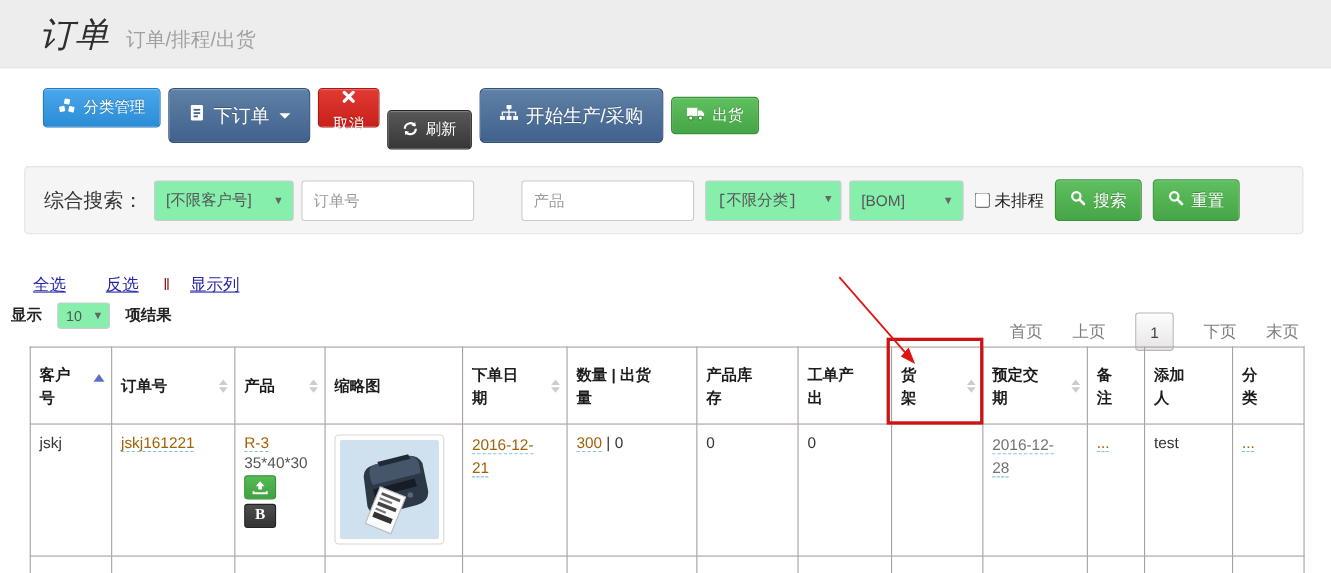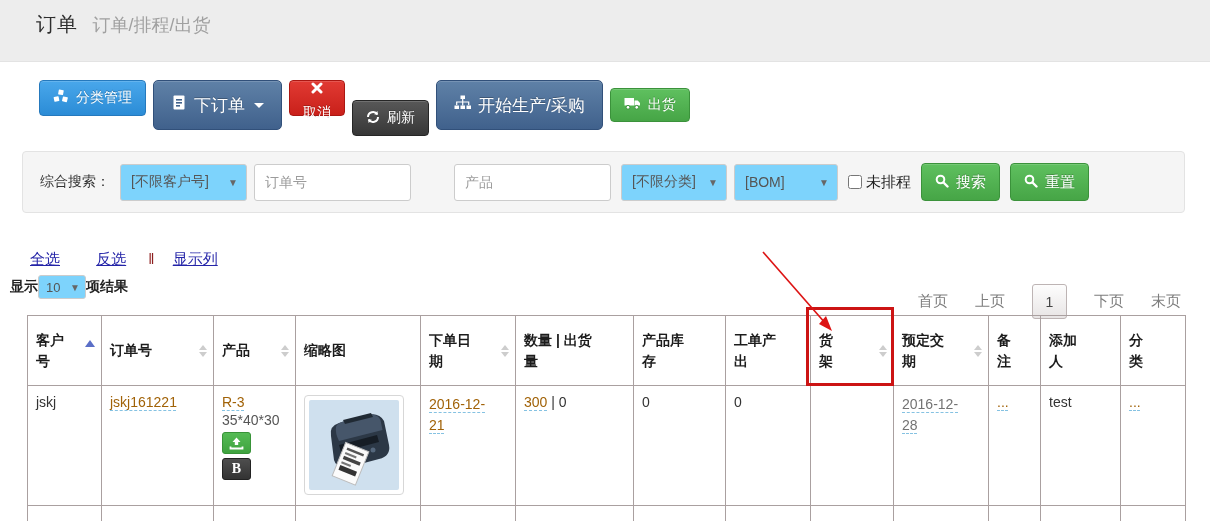--- a/index.html
+++ b/index.html
@@ -2,54 +2,54 @@
 <html><head>
 <meta charset="utf-8">
 <style>
   * { box-sizing: border-box; margin: 0; padding: 0; }
   html,body { width:1210px; height:521px; }
   body { font-family:"Liberation Sans","DejaVu Sans",sans-serif; background:#fff; overflow:hidden; }
   .page { position:relative; width:1210px; height:521px; overflow:hidden; }
 
   
   .page-header { position:absolute; left:0; top:0; width:1210px; height:62px; background:#ededed; border-bottom:1px solid #e3e3e3; padding:11px 0 0 36px; }
-  .page-header h1 { display:inline; font-size:20px; font-weight:500; color:#2e2e2e; letter-spacing:1px; }
+  .page-header h1 { display:inline; font-size:31px; font-weight:500; color:#2e2e2e; letter-spacing:1px;font-style:italic; }
   .page-header .subtitle { display:inline; margin-left:10px; font-size:18px; color:#a0a0a0; }
 
   
   .toolbar { position:absolute; left:39px; top:80px; display:flex; align-items:flex-start; gap:7px; }
   .btn { display:inline-flex; align-items:center; gap:7px; border-radius:4px; color:#fff; font-size:14px; cursor:pointer; border:1px solid transparent; padding:0 13px; height:36px; text-shadow:0 -1px 0 rgba(0,0,0,.25); box-shadow:inset 0 1px 0 rgba(255,255,255,.15); }
   .btn-lg { height:50px; font-size:17px; border-radius:5px; padding:0 17px; }
   .btn-steel { background:linear-gradient(#5f81a7,#40618c); border-color:#31507a; }
   .btn-blue  { background:linear-gradient(#49a7eb,#2b8cd6); border-color:#2579bd; }
   .btn-red   { background:linear-gradient(#e13a33,#c9201a); border-color:#ab1712;flex-direction:column; }
   .btn-dark  { background:linear-gradient(#585858,#373737); border-color:#262626;margin-top:20px; }
   .btn-green { background:linear-gradient(#5fc05f,#46a546); border-color:#3b923b; }
   .btn .caret { width:0; height:0; border-left:5px solid transparent; border-right:5px solid transparent; border-top:5px solid #fff; margin-left:2px; }
   .btn svg { flex:none; }
   .mt8 { margin-top:8px; height:34px; }
 
   
   .well { position:absolute; left:22px; top:151px; width:1163px; height:62px; background:#f5f5f5; border:1px solid #e3e3e3; border-radius:4px; display:flex; align-items:center; padding-left:17px; gap:7px; }
-  .well .lbl { font-size:14px; color:#333; margin-right:3px; }
-  .sel { position:relative; background:#7dd3fc; border:1px solid #ccc; border-radius:3px; height:37px; display:flex; align-items:center; justify-content:space-between; padding:0 8px 0 10px; font-size:14px; color:#555; cursor:pointer; }
+  .well .lbl { font-size:18px; color:#333; margin-right:3px; }
+  .sel { position:relative; background:#86efac; border:1px solid #ccc; border-radius:3px; height:37px; display:flex; align-items:center; justify-content:space-between; padding:0 8px 0 10px; font-size:14px; color:#555; cursor:pointer; }
   .sel .arr { color:#666; font-size:10px; margin-left:8px; }
-  .w-cust { width:127px; } .w-cat { width:106px; } .w-bom { width:104px; }
+  .w-cust { width:127px; } .w-cat { width:124px;font-family:Liberation Mono, monospace; } .w-bom { width:104px; }
   .txt { height:37px; border:1px solid #ccc; border-radius:3px; padding:0 10px; font-size:14px; color:#555; width:157px; font-family:inherit; }
   .txt::placeholder { color:#9b9b9b; }
   .chkwrap { display:flex; align-items:center; gap:4px; margin-left:3px; font-size:15px; color:#222; }
   .chkwrap input { width:14px; height:14px; }
   .btn-search { height:38px; font-size:15px; margin-left:3px; }
 
   
   .links-row { position:absolute; left:30px; top:250px; font-size:15px; }
   .links-row a { color:#2424a8; text-decoration:underline; cursor:pointer; }
   .links-row .sep { color:#8d1f1f; margin:0 14px 0 18px; }
   .links-row a + a { margin-left:32px; }
-  .show-row { position:absolute; left:10px; top:275px; display:flex; align-items:center; gap:0; font-size:14px; font-weight:bold; color:#222; }
+  .show-row { position:absolute; left:10px; top:275px; display:flex; align-items:center; gap:14px; font-size:14px; font-weight:bold; color:#222; }
   .sel-small { height:24px; width:48px; font-size:13px; font-weight:normal; padding:0 5px 0 7px;justify-content:space-between; }
 
   
   .pagination { position:absolute; left:918px; top:284px; display:flex; align-items:center; gap:27px; font-size:15px; }
   .pagination a { color:#7d7d7d; text-decoration:none; cursor:pointer; }
   .page-box { width:35px; height:35px; border:1px solid #bdb4b4; border-radius:3px; background:linear-gradient(#fdfdfd,#e8e5e5); display:flex; align-items:center; justify-content:center; color:#444; font-size:14px; }
 
   
   table.grid { position:absolute; left:27px; top:315px; width:1158px; border-collapse:collapse; table-layout:fixed; font-size:14px; color:#333; }
   .grid th, .grid td { border:1px solid #aaa0a0; }

